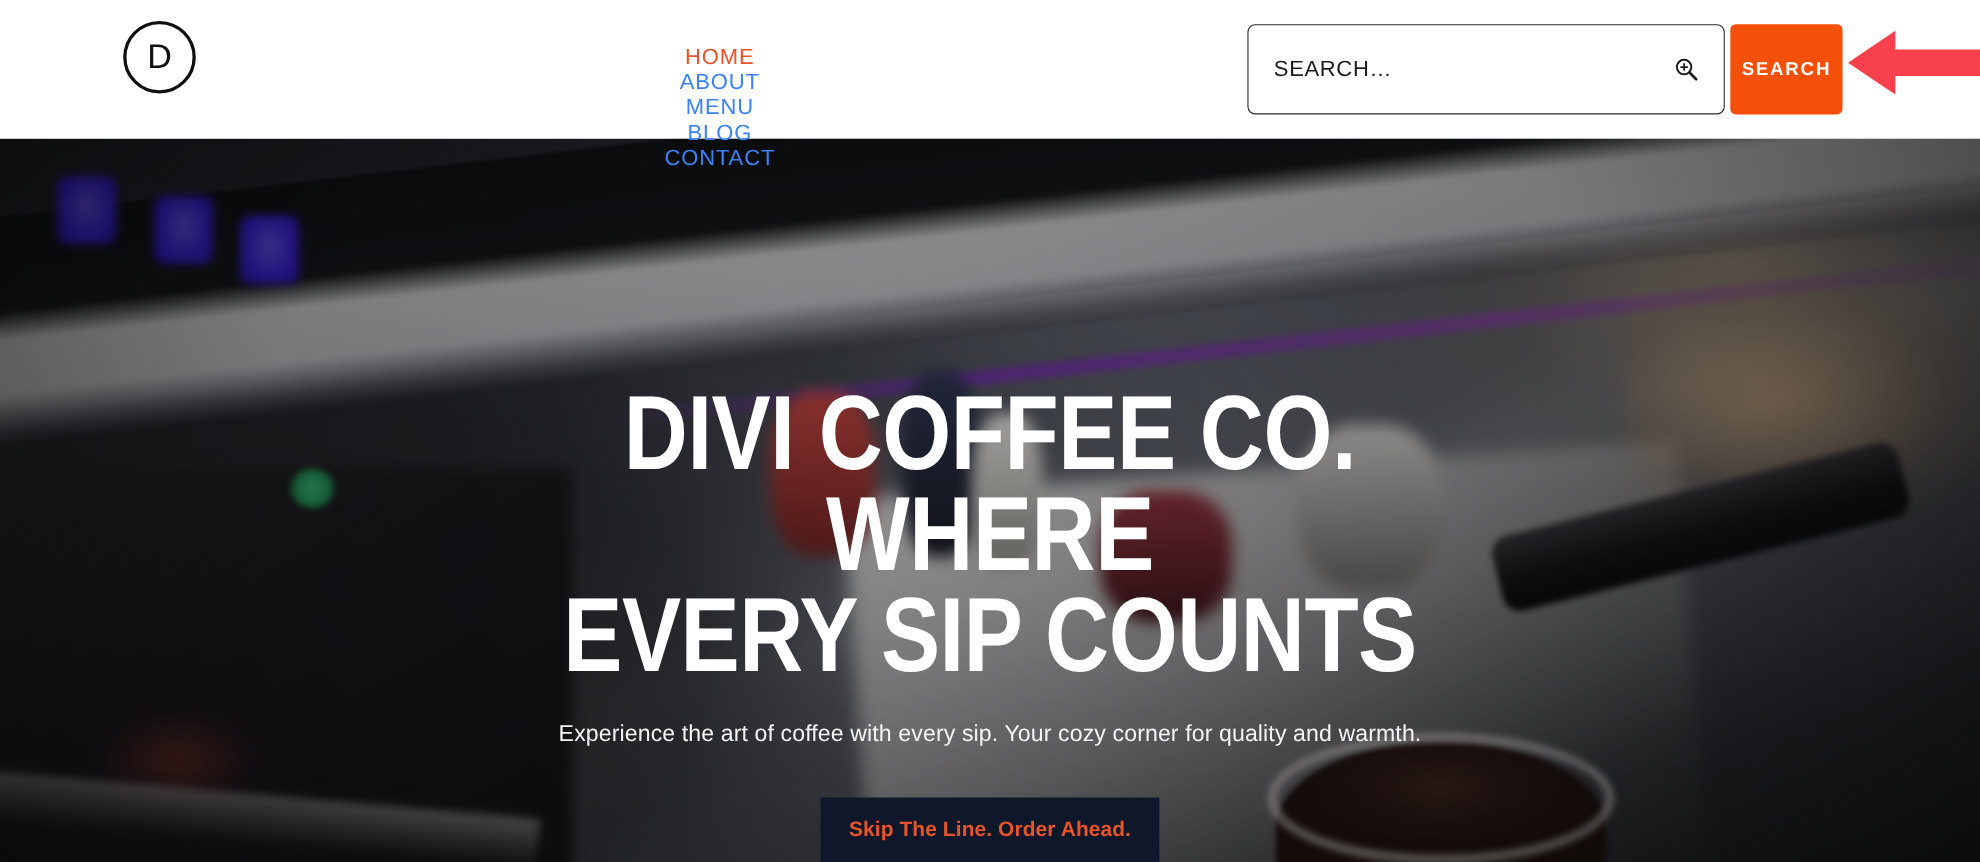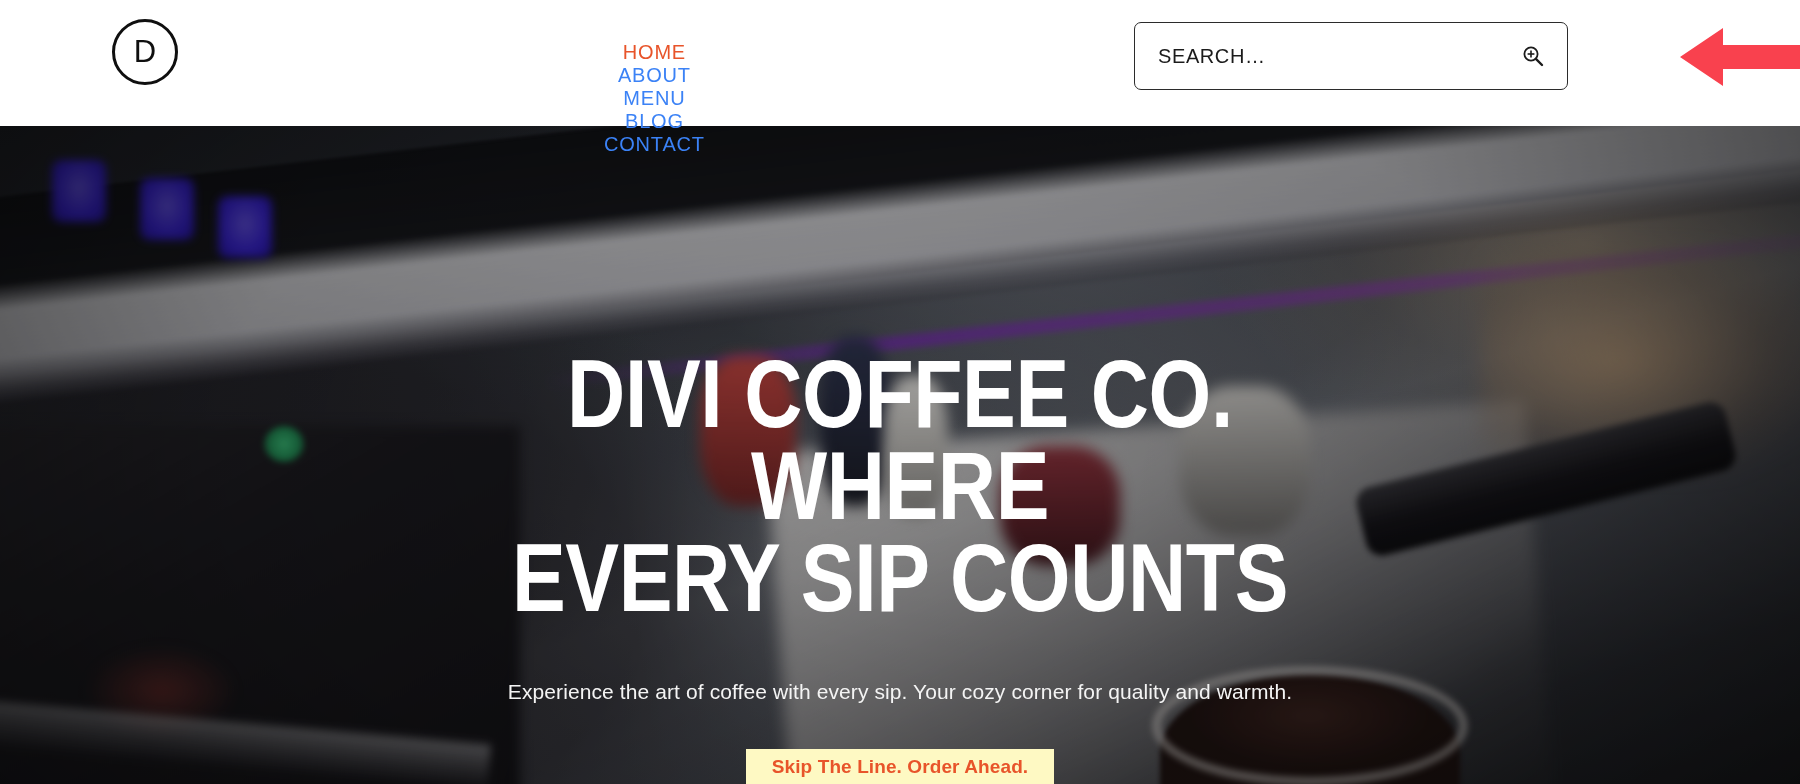--- a/index.html
+++ b/index.html
@@ -50,21 +50,21 @@
     cursor:pointer;
   }
   .nav-item.active { color:#e8542a; }
 
   .search-area {
     position:absolute; left:1134px; top:22px;
     display:flex; align-items:stretch; height:82px;
   }
   .search-box {
     position:relative;
-    width:434px; height:68px;
+    width:434px; height:82px;
     background:#ffffff;
     border:1.5px solid #2b2b2b;
     border-radius:7px;
     display:flex; align-items:center;
   }
   .search-placeholder {
     font-family:"Liberation Sans", sans-serif;
     font-size:20px;
     letter-spacing:0.6px;
     color:#1b1b1b;
@@ -267,32 +267,32 @@
     font-size:96px;
     font-weight:700;
     line-height:0.96;
     letter-spacing:-0.5px;
     text-transform:uppercase;
     transform:scaleX(0.84);
     transform-origin:center top;
     white-space:pre-line;
   }
   .hero-sub {
-    margin-top:56px;
+    margin-top:32px;
     color:#f4f4f4;
     font-family:"Liberation Sans", sans-serif;
     font-size:21px;
     font-weight:400;
     letter-spacing:0.1px;
     text-align:center;
   }
   .hero-cta {
     margin-top:45px;
     width:308px; height:70px;
-    background:#fef9c3;
+    background:#0f172a;
     border:none;
     display:flex; align-items:center; justify-content:center;
     color:#e8542a;
     font-family:"Liberation Sans", sans-serif;
     font-size:19px;
     font-weight:700;
     letter-spacing:0.1px;
     cursor:pointer;
   }
 </style>
@@ -322,20 +322,21 @@
         <span class="search-placeholder">SEARCH…</span>
         <span class="search-icon">
           <svg width="24" height="24" viewBox="0 0 24 24" fill="none">
             <circle cx="10" cy="10" r="6.6" stroke="#1b1b1b" stroke-width="1.8"></circle>
             <line x1="6.6" y1="10" x2="13.4" y2="10" stroke="#1b1b1b" stroke-width="1.6"></line>
             <line x1="10" y1="6.6" x2="10" y2="13.4" stroke="#1b1b1b" stroke-width="1.6"></line>
             <line x1="14.9" y1="14.9" x2="21" y2="21" stroke="#1b1b1b" stroke-width="2.4" stroke-linecap="round"></line>
           </svg>
         </span>
       </div>
+      <button class="search-btn">SEARCH</button>
     </div>
 
   </div>
 
   <div class="annot-arrow">
     <svg width="125" height="62" viewBox="0 0 125 62" fill="none">
       <path d="M1 31 L44 2 L44 19 L125 19 L125 43 L44 43 L44 60 Z" fill="#f9414e"></path>
     </svg>
   </div>
 

